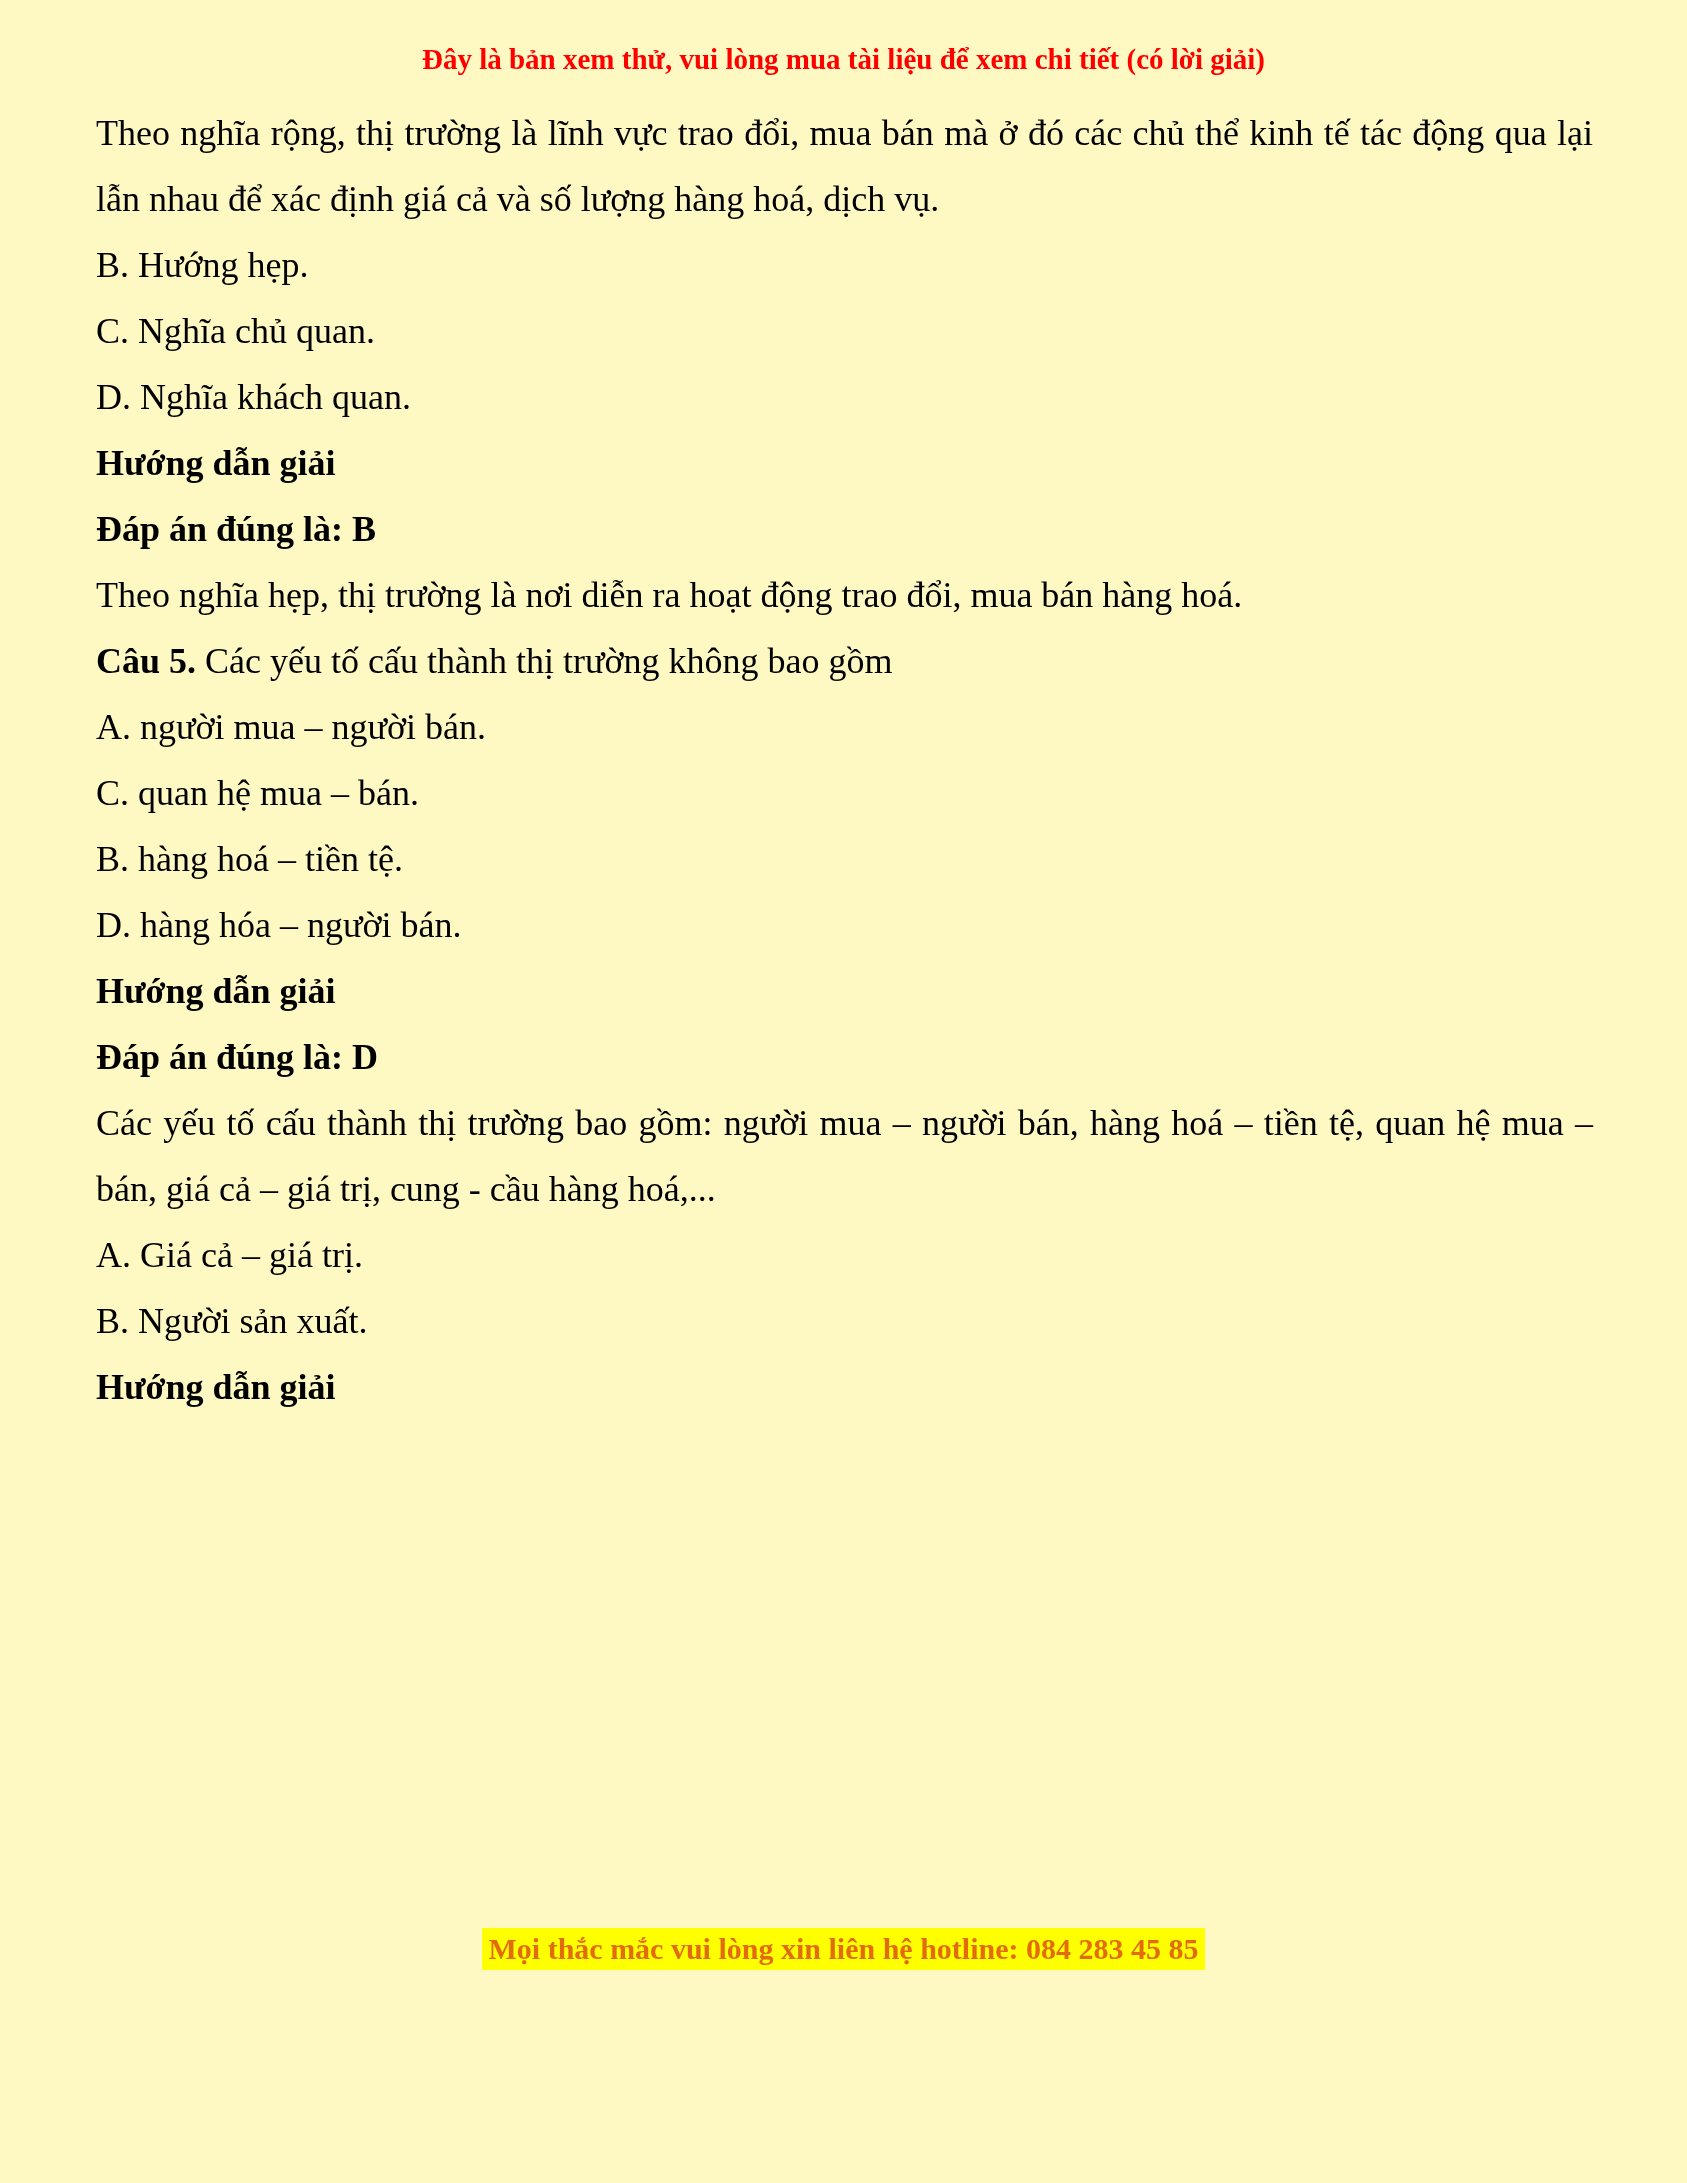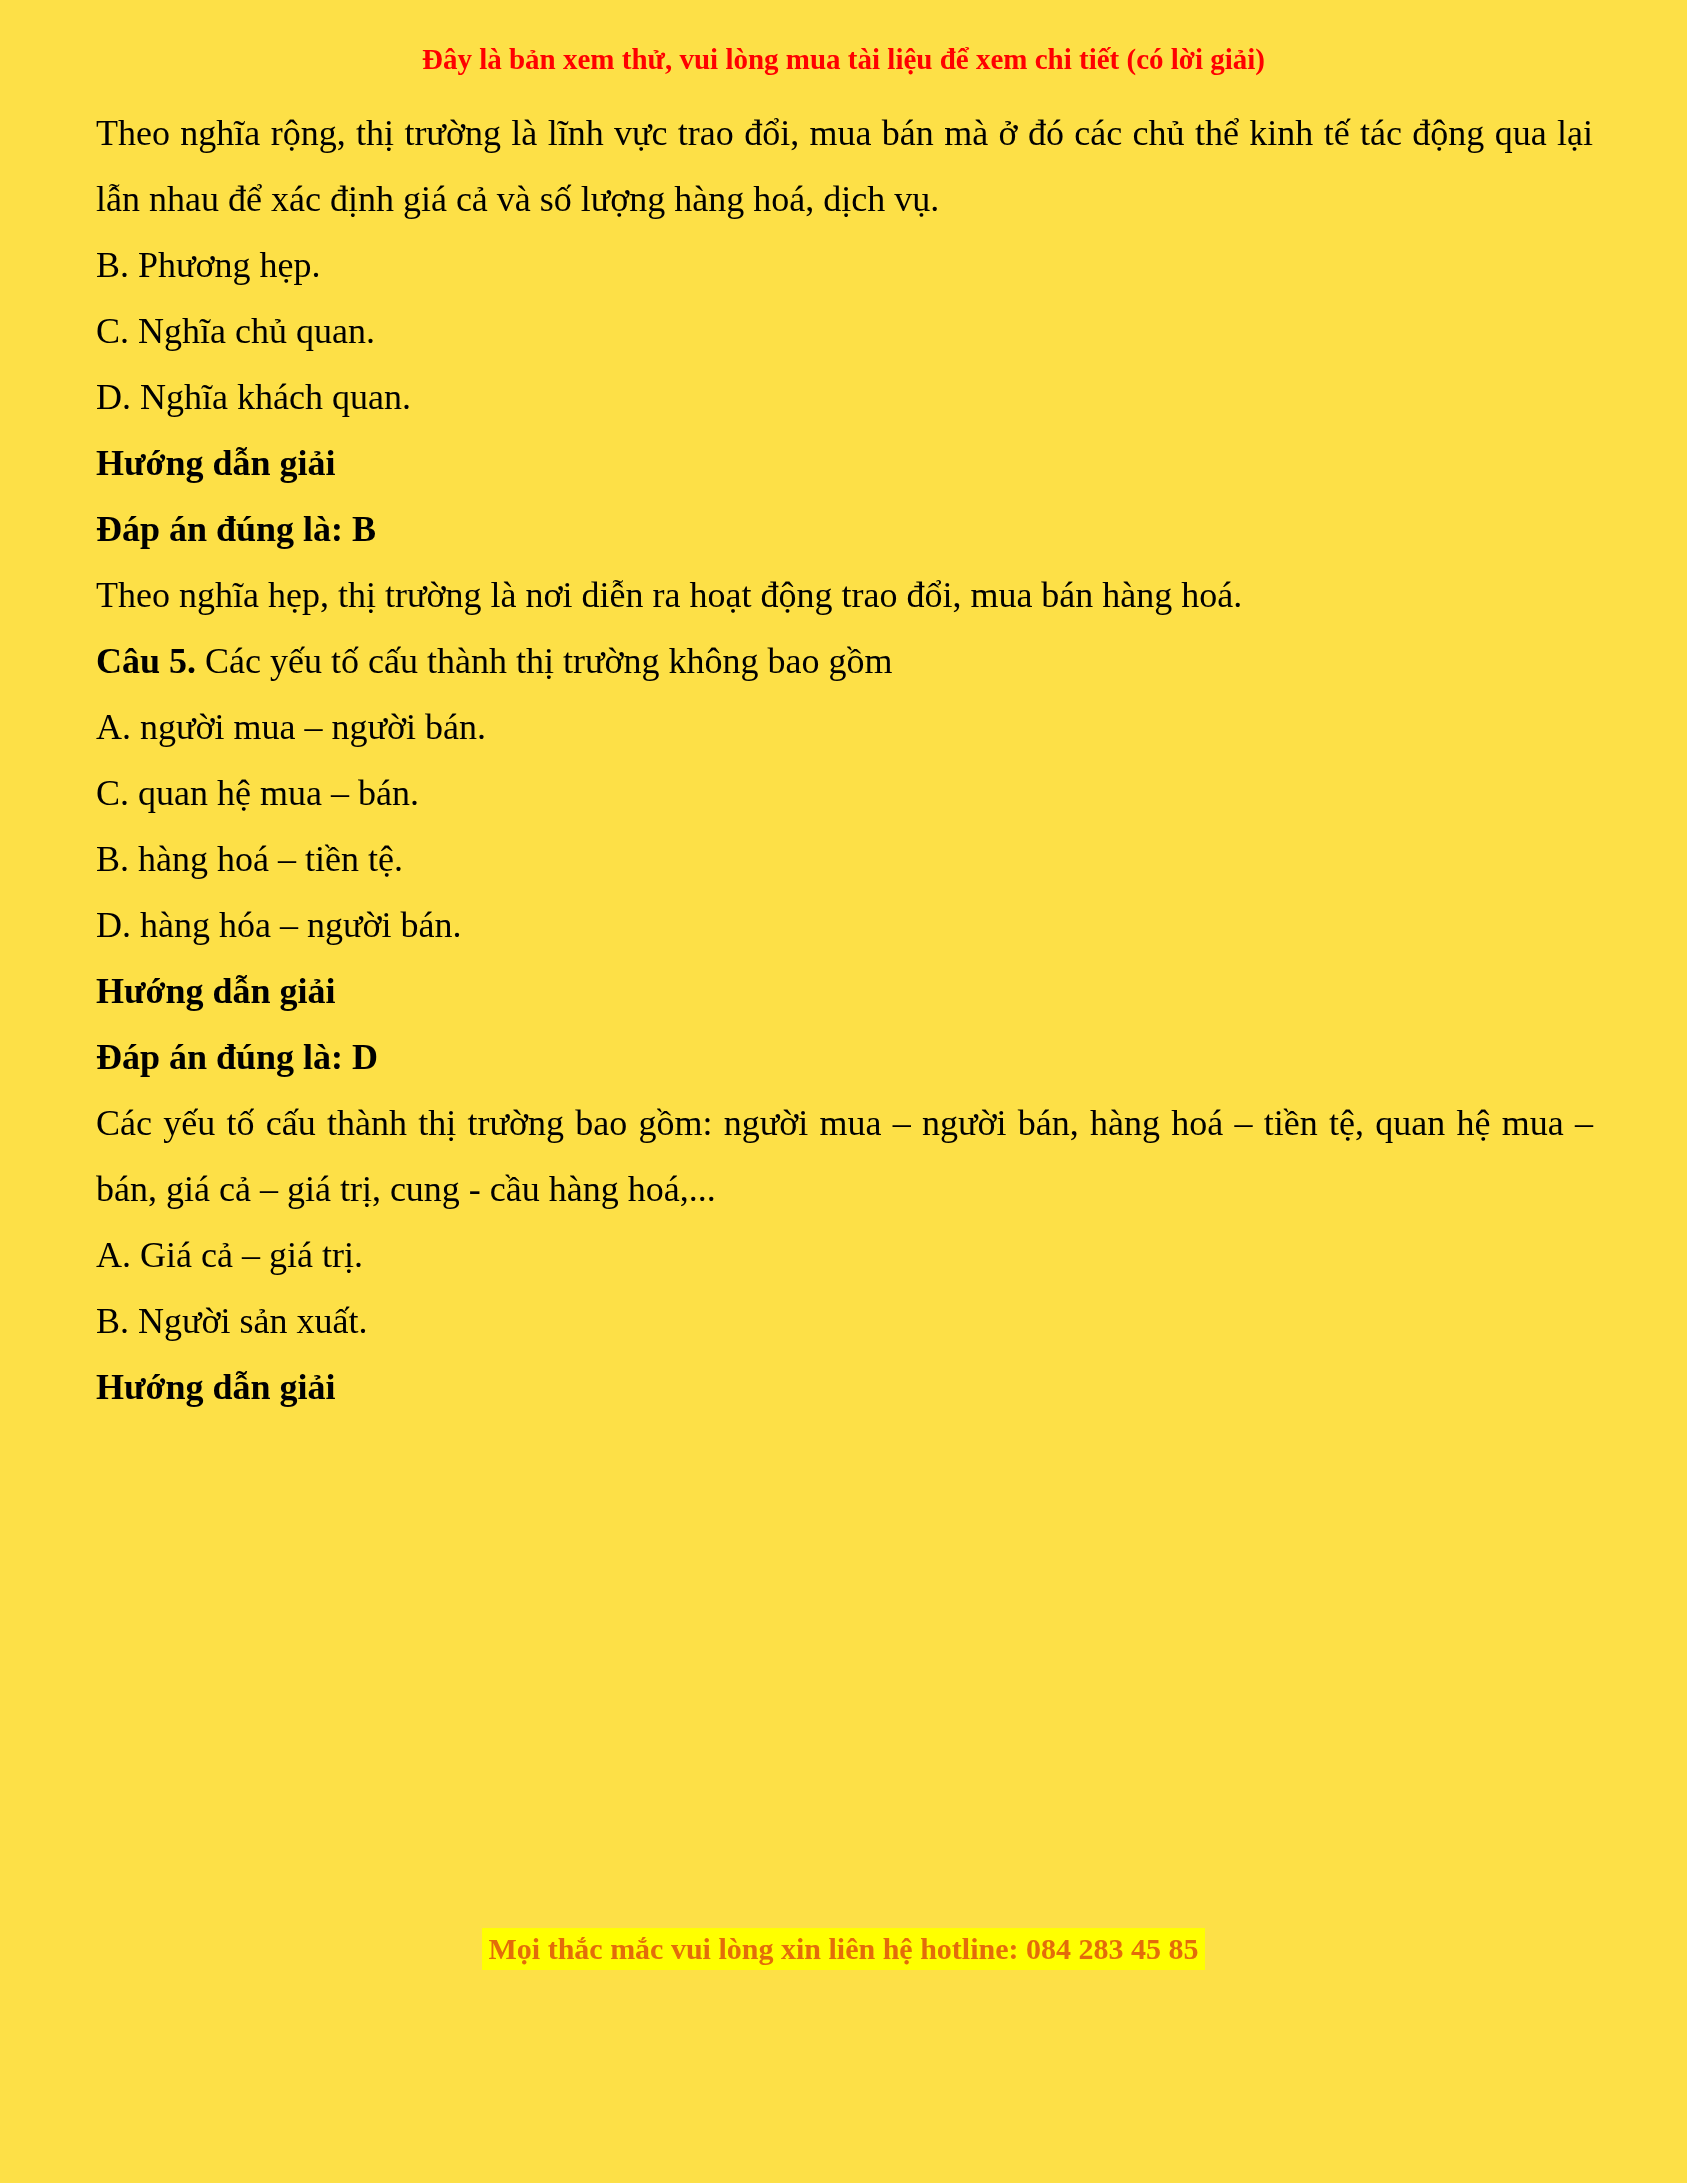--- a/index.html
+++ b/index.html
@@ -1,21 +1,21 @@
 <!DOCTYPE html>
 <html style="font-size:10.6px"><head>
 <meta charset="utf-8">
 <style>
   * { margin: 0; padding: 0; box-sizing: border-box; }
   html, body { background: #ffffff; }
   .page {
     position: relative;
     width: 1687px;
     height: 2183px;
-    background: #fde047;
+    background: #fef9c3;
     font-family: "Liberation Serif", "DejaVu Serif", serif;
     color: #000000;
     overflow: hidden;
   }
   .header {
     padding-top: 41px;
     text-align: center;
     font-size: 29px;
     line-height: 1.25;
     font-weight: bold;
@@ -57,21 +57,21 @@
 
   <div class="header">
     <span>Đây là bản xem thử, vui lòng mua tài liệu để xem chi tiết (có lời giải)</span>
   </div>
 
   <div class="content">
 
     <p class="justify"><span class="prefix"></span><span>Theo nghĩa rộng, thị trường là lĩnh vực trao đổi, mua bán mà ở đó các chủ thể kinh tế tác động qua lại lẫn nhau để xác định giá cả và số lượng hàng hoá, dịch vụ.</span></p>
 
 
-    <p class="option"><span class="prefix"></span><span>B. Phương hẹp.</span></p>
+    <p class="option"><span class="prefix"></span><span>B. Hướng hẹp.</span></p>
     <p class="option"><span class="prefix"></span><span>C. Nghĩa chủ quan.</span></p>
     <p class="option"><span class="prefix"></span><span>D. Nghĩa khách quan.</span></p>
 
     <p class="option bold-line"><span class="prefix">Hướng dẫn giải</span><span></span></p>
     <p class="option bold-line"><span class="prefix">Đáp án đúng là: B</span><span></span></p>
 
     <p class="justify"><span class="prefix"></span><span>Theo nghĩa hẹp, thị trường là nơi diễn ra hoạt động trao đổi, mua bán hàng hoá.</span></p>
 
     <p class="justify"><span class="prefix">Câu 5.</span><span> Các yếu tố cấu thành thị trường không bao gồm</span></p>
 

